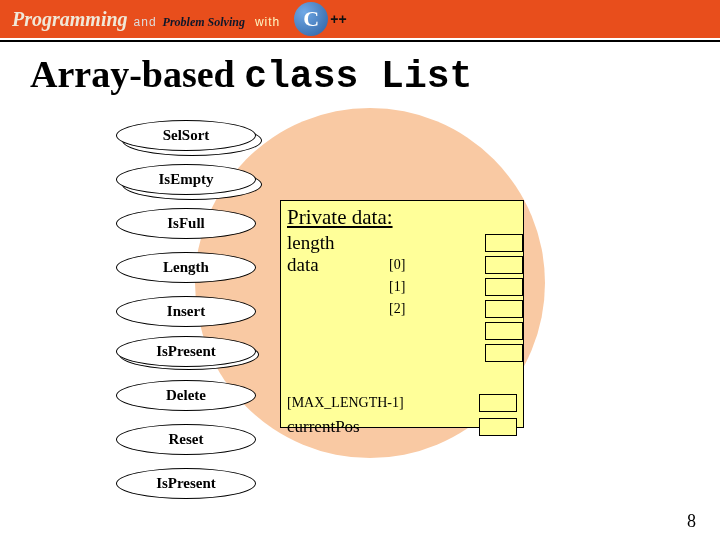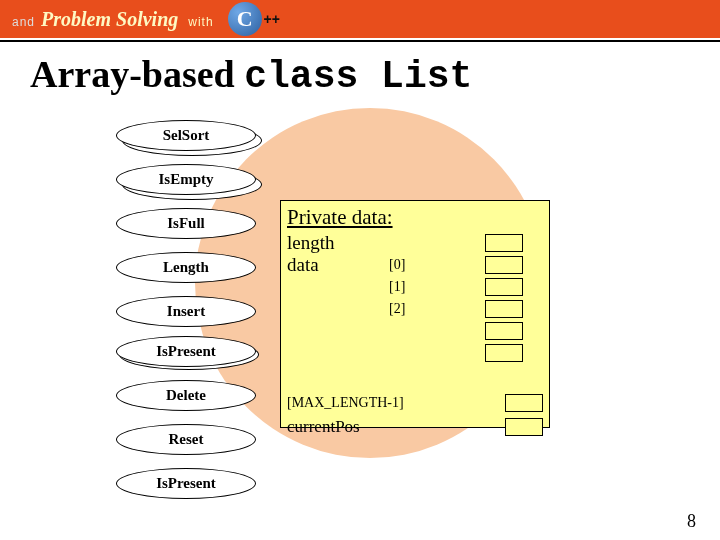--- a/index.html
+++ b/index.html
@@ -22,21 +22,21 @@
   .header-text {
     display: flex;
     align-items: baseline;
     gap: 6px;
     padding-left: 12px;
     font-family: Georgia, serif;
     color: #eee;
   }
   .hdr-prog { font-style: italic; font-weight: bold; color: #f0e8d8; font-size: 20px; }
   .hdr-and { font-size: 12px; color: #ddd; font-family: Arial, sans-serif; letter-spacing: 1px; }
-  .hdr-ps { font-style: italic; font-weight: bold; color: #fef9c3; font-size: 20px; }
+  .hdr-ps { font-style: italic; font-weight: bold; color: #0f172a; font-size: 12px; }
   .hdr-with { font-size: 12px; color: #fef9c3; font-family: Arial, sans-serif; letter-spacing: 1px; margin-left: 4px; }
   .cpp-logo {
     display: inline-flex;
     align-items: center;
     margin-left: 8px;
   }
   .cpp-c {
     width: 34px;
     height: 34px;
     border-radius: 50%;
@@ -109,21 +109,21 @@
     left: 6px;
     top: 5px;
     z-index: 1;
   }
   .pill.top { position: absolute; z-index: 2; }
   .pill.shadow { position: absolute; left: 3px; top: 3px; z-index: 1; }
   .private-box {
     position: absolute;
     left: 280px;
     top: 92px;
-    width: 270px;
+    width: 244px;
     height: 228px;
     background: #ffff99;
     border: 1.5px solid #000;
   }
   .private-title {
     font-size: 21px;
     padding: 4px 6px 2px 6px;
     text-decoration: underline;
   }
   .priv-row {
@@ -154,20 +154,21 @@
     bottom: 8px;
     font-size: 18px;
     font-family: "Times New Roman", serif;
   }
 </style>
 </head>
 <body>
 
 <div class="header-bar">
   <div class="header-text">
+    <span class="hdr-prog">Programming</span>
     <span class="hdr-and">and</span>
     <span class="hdr-ps">Problem Solving</span>
     <span class="hdr-with">with</span>
     <span class="cpp-logo">
       <span class="cpp-c">C</span>
       <span class="cpp-plus">++</span>
     </span>
   </div>
 </div>
 <div class="header-rule"></div>

